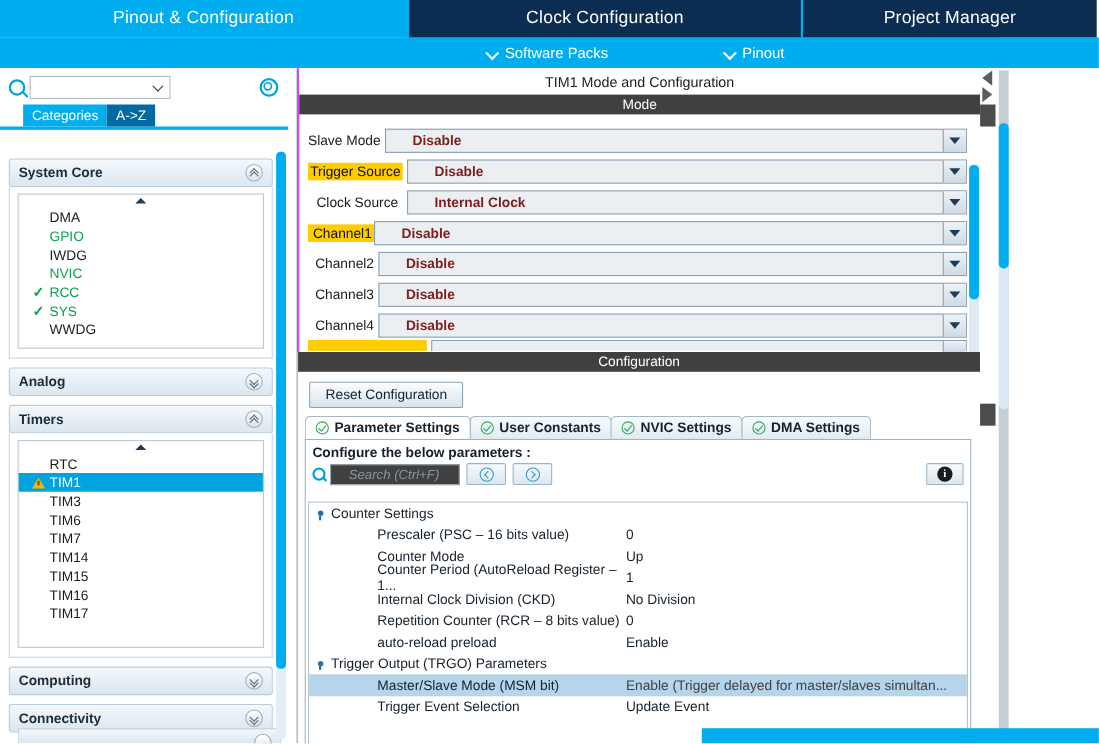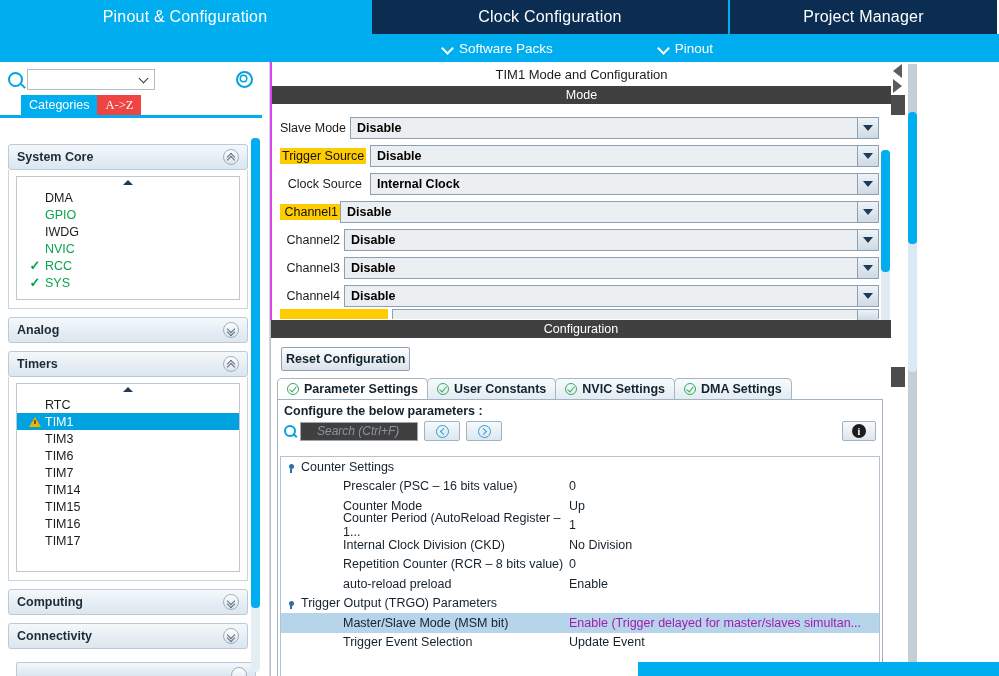--- a/index.html
+++ b/index.html
@@ -71,21 +71,21 @@
   .gear::after {
     content: ""; position: absolute; left: 3.2px; top: 3.2px; width: 5px; height: 5px;
     border-radius: 50%; background: #fff; box-shadow: 0 0 0 1.5px #00a3e0;
   }
 
   .cat-tabs { display: flex; height: 20px; margin-top: 3px; padding-left: 21px; }
   .cat-tab {
     font-size: 12.5px; color: #fff; display: flex; align-items: center; padding: 0 8px;
   }
   .cat-tab.active { background: #00aeef; }
-  .cat-tab.inactive { background: #ef4444; font-family: Liberation Serif, serif; }
+  .cat-tab.inactive { background: #0369a1; }
   .cat-underline { height: 3px; background: #00aeef; margin: 0 0 0 0; width: 262px; }
 
   .cat-scroll {
     position: absolute; top: 76px; left: 0; width: 270px; height: 538px;
     overflow: hidden; padding: 6px 0 0 8px;
   }
   .panel { width: 240px; margin-bottom: 8px; }
   .panel-header {
     height: 26px; display: flex; align-items: center; padding: 0 8px;
     background: linear-gradient(#f4f8fb, #dbe6ef);
@@ -162,21 +162,21 @@
   .mode-row { display: flex; align-items: center; height: 28px; padding-left: 8px; }
   .mode-label {
     font-size: 12.5px; color: #1c1c1c; text-align: right; padding-right: 4px; white-space: nowrap;
   }
   .mode-label.hl { background: #ffcc00; color: #111; padding: 1px 2px; }
   .combo {
     height: 22px; flex: 1 1 auto; margin-right: 12px;
     border: 1px solid #8ba0b4; background: #eceff1;
     display: flex; align-items: center; position: relative;
   }
-  .combo .val { font-size: 12.5px; font-weight: bold; color: #000000; padding-left: 6px; }
+  .combo .val { font-size: 12.5px; font-weight: bold; color: #7f1d1d; padding-left: 24px; }
   .combo .arrowbox {
     position: absolute; right: 0; top: 0; width: 21px; height: 20px;
     background: linear-gradient(#eef3f7, #cfdae4); border-left: 1px solid #8ba0b4;
     display: flex; align-items: center; justify-content: center;
   }
   .combo .arrowbox::after {
     content: ""; width: 0; height: 0; border-left: 5px solid transparent;
     border-right: 5px solid transparent; border-top: 6px solid #1f3b57;
   }
   .mode-scrollbar {
@@ -184,21 +184,21 @@
     background: #dfeaf3; border-radius: 4px;
   }
   .mode-scrollbar .thumb { width: 9px; height: 122px; background: #00aeef; border-radius: 4px; }
 
   
   .config-wrap { position: absolute; left: 0; top: 258px; width: 621px; height: 356px;
                  border-left: 1px solid #b9c2cb; background: #fff; }
   .reset-row { padding: 9px 0 6px 10px; }
   .reset-btn {
     display: inline-flex; align-items: center; justify-content: center;
-    height: 24px; padding: 0 4px; font-size: 12.5px; font-weight: bold; color: #12232f;
+    height: 24px; padding: 0 14px; font-size: 12.5px; font-weight: normal; color: #12232f;
     background: linear-gradient(#fcfdfe, #d9e3ec); border: 1px solid #8fa2b3; border-radius: 2px;
   }
   .tabs-row { display: flex; align-items: flex-end; padding-left: 6px; height: 22px; }
   .ctab {
     display: flex; align-items: center; gap: 5px; height: 21px; padding: 0 9px;
     font-size: 12.5px; font-weight: bold; color: #12232f;
     border: 1px solid #a8b6c2; border-bottom: none;
     border-radius: 5px 5px 0 0; background: linear-gradient(#f7fbfd, #e3ebf1);
     margin-right: -1px;
   }
@@ -268,21 +268,21 @@
   }
   .pin-icon::before {
     content: ""; width: 5px; height: 5px; border-radius: 50%; background: #2d6fa8;
   }
   .pin-icon::after {
     content: ""; position: absolute; bottom: 0px; left: 5.4px; width: 1.5px; height: 4px; background: #2d6fa8;
   }
   .tname { padding-left: 4px; }
   .trow.child .tname { padding-left: 62px; }
   .tval { margin-left: auto; width: 310px; flex: 0 0 310px; overflow: hidden; white-space: nowrap; }
-  .trow.selected .tval { color: #a21caf; }
+  .trow.selected .tval { color: #404040; }
 
   
   .edge { position: absolute; left: 621px; top: 0; width: 108px; height: 614px; background: #fff; }
   .collapse-arrows { position: absolute; left: 2px; top: 2px; width: 14px; }
   .ca {
     width: 0; height: 0; border-top: 7px solid transparent; border-bottom: 7px solid transparent;
     margin-bottom: 1px;
   }
   .ca.left { border-right: 9px solid #5c5c5c; }
   .ca.right { border-left: 9px solid #5c5c5c; }
@@ -402,20 +402,24 @@
                     <span class="check">✓</span>
                   </span>
                 <span>RCC</span>
               </div>
               <div class="ip-item green">
                 <span class="mark">
                     <span class="check">✓</span>
                   </span>
                 <span>SYS</span>
               </div>
+              <div class="ip-item">
+                <span class="mark"></span>
+                <span>WWDG</span>
+              </div>
             </div>
           </div>
         </div>
 
         <div class="panel">
           <div class="panel-header">
             <span>Analog</span>
             <span class="arrow-btn down"></span>
           </div>
         </div>

